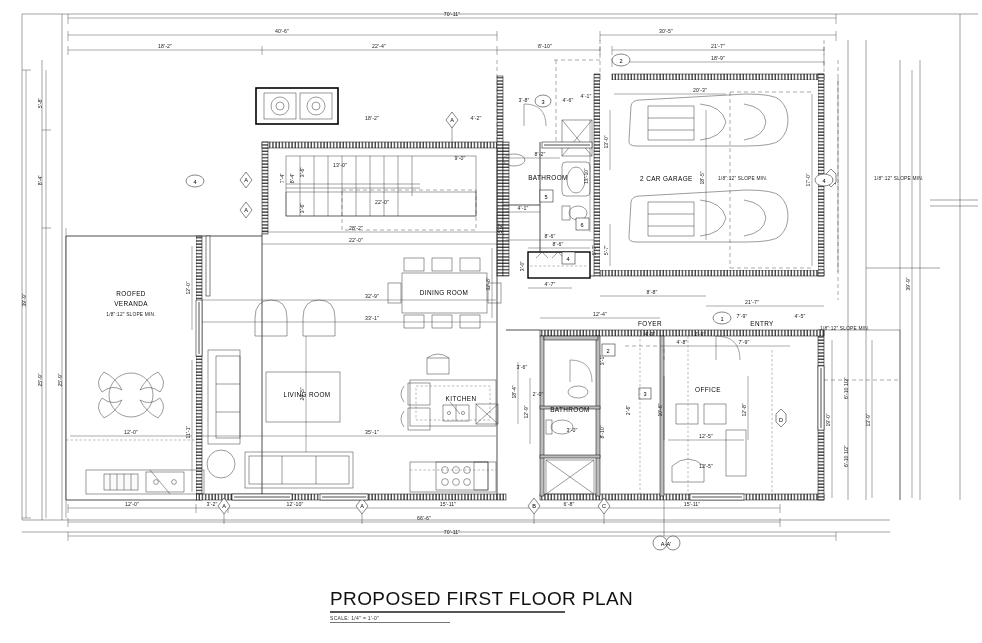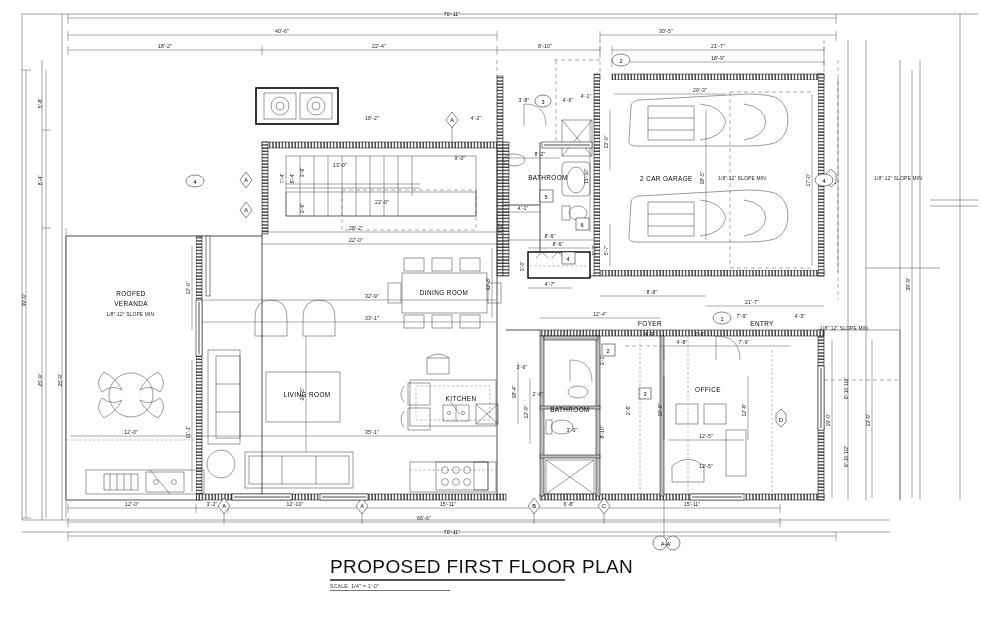--- a/index.html
+++ b/index.html
@@ -677,20 +677,20 @@
       <rect x="690" y="494" width="54" height="6" fill="#fff" stroke="#000" stroke-width=".5"></rect>
       <line class="med" x1="692" y1="497" x2="742" y2="497"></line>
       <rect x="818" y="366" width="6" height="64" fill="#fff" stroke="#000" stroke-width=".5"></rect>
       <line class="med" x1="821" y1="368" x2="821" y2="428"></line>
       <rect x="542" y="142" width="50" height="6" fill="#fff" stroke="#000" stroke-width=".5"></rect>
       <line class="med" x1="544" y1="145" x2="590" y2="145"></line>
     </g>
 
   </svg>
 
-  <div style="position:absolute;left:330px;top:556px;">
+  <div style="position:absolute;left:330px;top:588px;">
     <div class="titletxt" style="font-size:19px;color:#111;letter-spacing:.4px;">PROPOSED FIRST FLOOR PLAN</div>
     <div style="height:1.6px;background:#555;width:235px;margin-top:1px;"></div>
     <div class="scaletxt" style="font-size:5px;color:#333;margin-top:2px;">SCALE: 1/4" = 1'-0"</div>
     <div style="height:.8px;background:#777;width:120px;margin-top:1px;"></div>
   </div>
 
 </div>
 
 </body></html>

